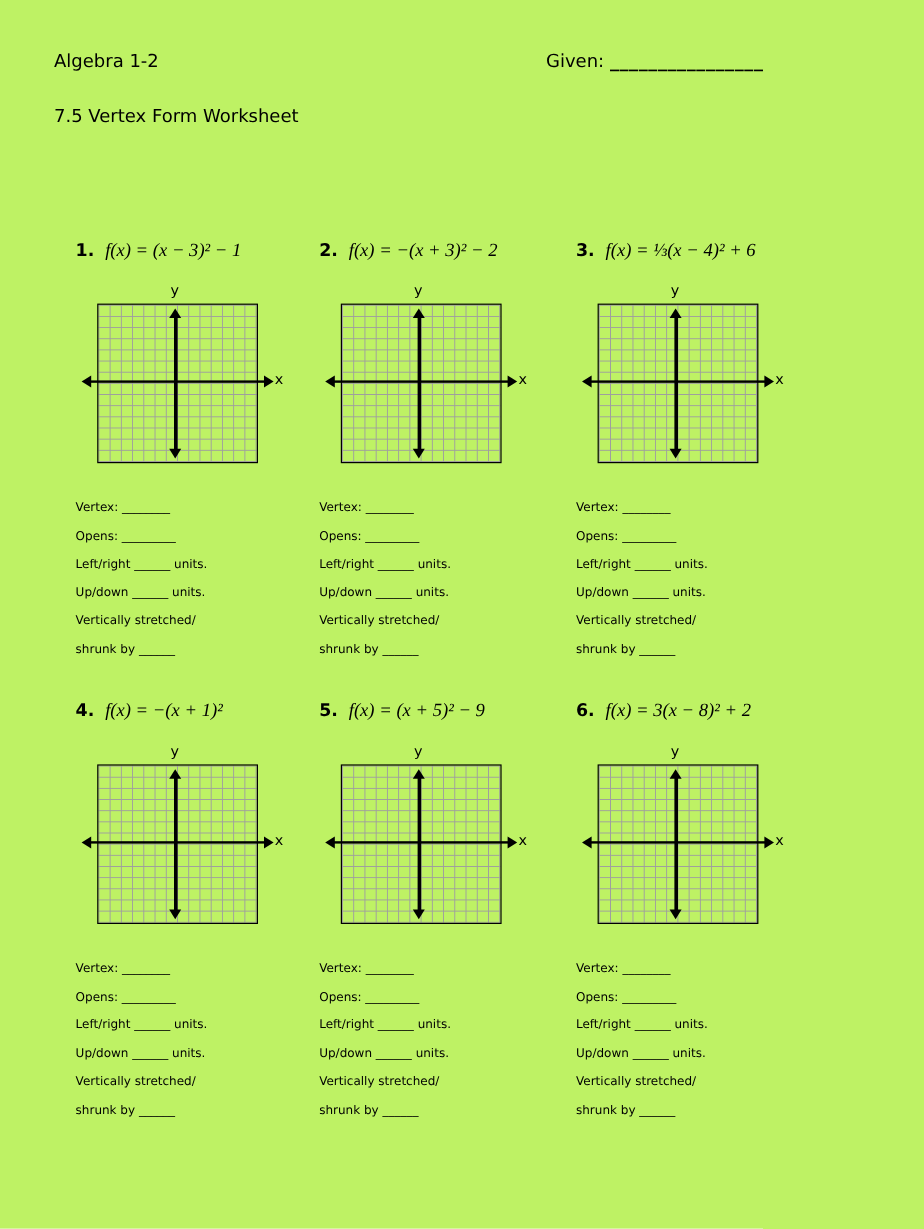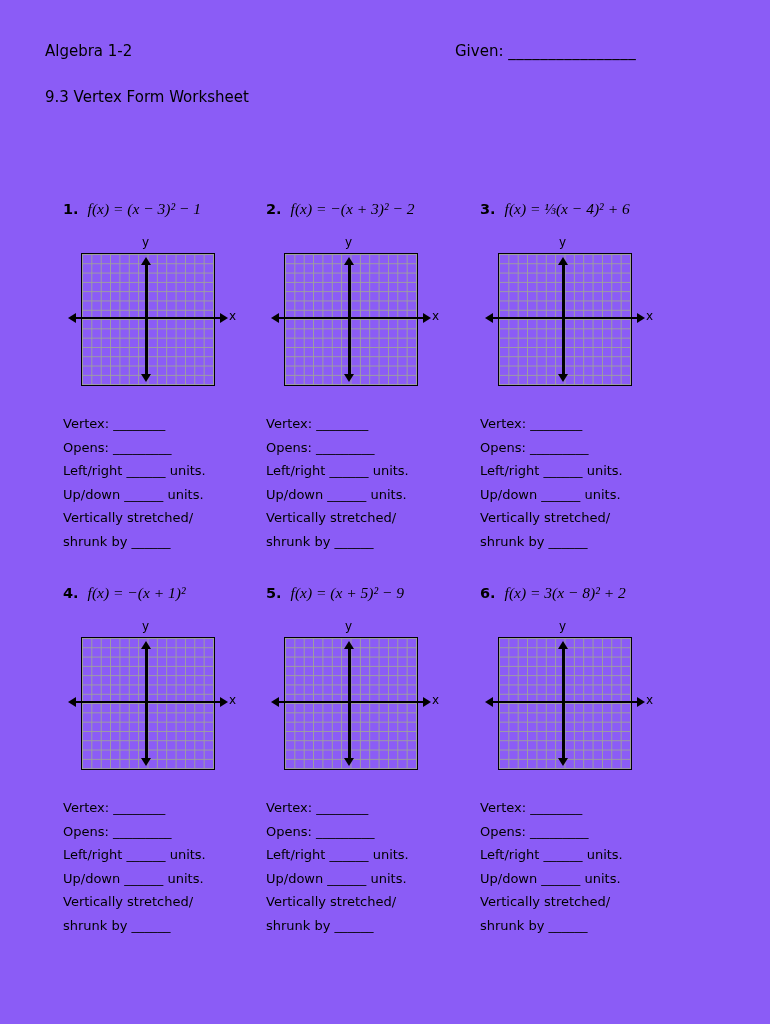--- a/index.html
+++ b/index.html
@@ -1,26 +1,26 @@
 <!DOCTYPE html>
 <html><head>
 <meta charset="utf-8">
 <style>
   html,body{margin:0;padding:0;background:#fff;}
   .page{
-    position:relative;width:770px;height:1024px;background:#8b5cf6;
+    position:relative;width:770px;height:1024px;background:#bef264;
     font-family:"DejaVu Sans","Liberation Sans",sans-serif;color:#000;
     overflow:hidden;
   }
   .abs{position:absolute;}
   .course{left:45px;top:42px;font-size:15px;}
   .name-line{left:455px;top:42px;font-size:15px;}
   .title{left:45px;top:88px;font-size:15px;}
   .period-line{left:455px;top:88px;font-size:15px;}
-  .blank-ul{letter-spacing:0.5px;}
+  .blank-ul{letter-spacing:0.5px;font-weight:bold;}
   .intro{left:45px;top:143px;width:710px;font-size:13.5px;line-height:24px;
     font-family:"Liberation Sans",sans-serif;}
   .intro-line{white-space:nowrap;}
   .math{font-family:"Liberation Serif","DejaVu Serif",serif;font-style:italic;font-size:15.5px;}
 
   .cell{position:absolute;width:212px;}
   .c1{left:55px;}  .c2{left:258px;}  .c3{left:472px;}
   .r1{top:200px;}  .r2{top:584px;}
 
   .problem-title{display:flex;align-items:baseline;gap:9px;padding-left:8px;height:24px;font-size:15px;}
@@ -42,35 +42,35 @@
   .x-axis::before{content:"";position:absolute;left:-7px;top:50%;transform:translateY(-50%);
     border-style:solid;border-width:5px 8px 5px 0;border-color:transparent #000 transparent transparent;}
   .x-axis::after{content:"";position:absolute;right:-7px;top:50%;transform:translateY(-50%);
     border-style:solid;border-width:5px 0 5px 8px;border-color:transparent transparent transparent #000;}
   .y-axis{position:absolute;left:63.2px;top:10px;bottom:10px;width:2.5px;background:#000;}
   .y-axis::before{content:"";position:absolute;top:-7px;left:50%;transform:translateX(-50%);
     border-style:solid;border-width:0 5px 8px 5px;border-color:transparent transparent #000 transparent;}
   .y-axis::after{content:"";position:absolute;bottom:-7px;left:50%;transform:translateX(-50%);
     border-style:solid;border-width:8px 5px 0 5px;border-color:#000 transparent transparent transparent;}
 
-  .blanks{margin-top:20px;padding-left:8px;font-size:13px;line-height:23.5px;}
+  .blanks{margin-top:20px;padding-left:8px;font-size:10px;line-height:23.5px;}
   .blanks div{white-space:nowrap;}
 </style>
 </head>
 <body>
 
 <div class="page">
 
   <div class="abs course">Algebra 1-2</div>
   <div class="abs name-line">
     <span>Given:</span>
     <span class="blank-ul">________________</span>
   </div>
 
-  <div class="abs title">9.3 Vertex Form Worksheet</div>
+  <div class="abs title">7.5 Vertex Form Worksheet</div>
 
 
   <div class="cell r1 c1">
     <div class="problem-title">
       <span class="problem-number">1.</span>
       <span class="math problem-formula">f(x) = (x − 3)² − 1</span>
     </div>
     <div class="graph">
       <span class="y-label">y</span>
       <span class="x-label">x</span>

